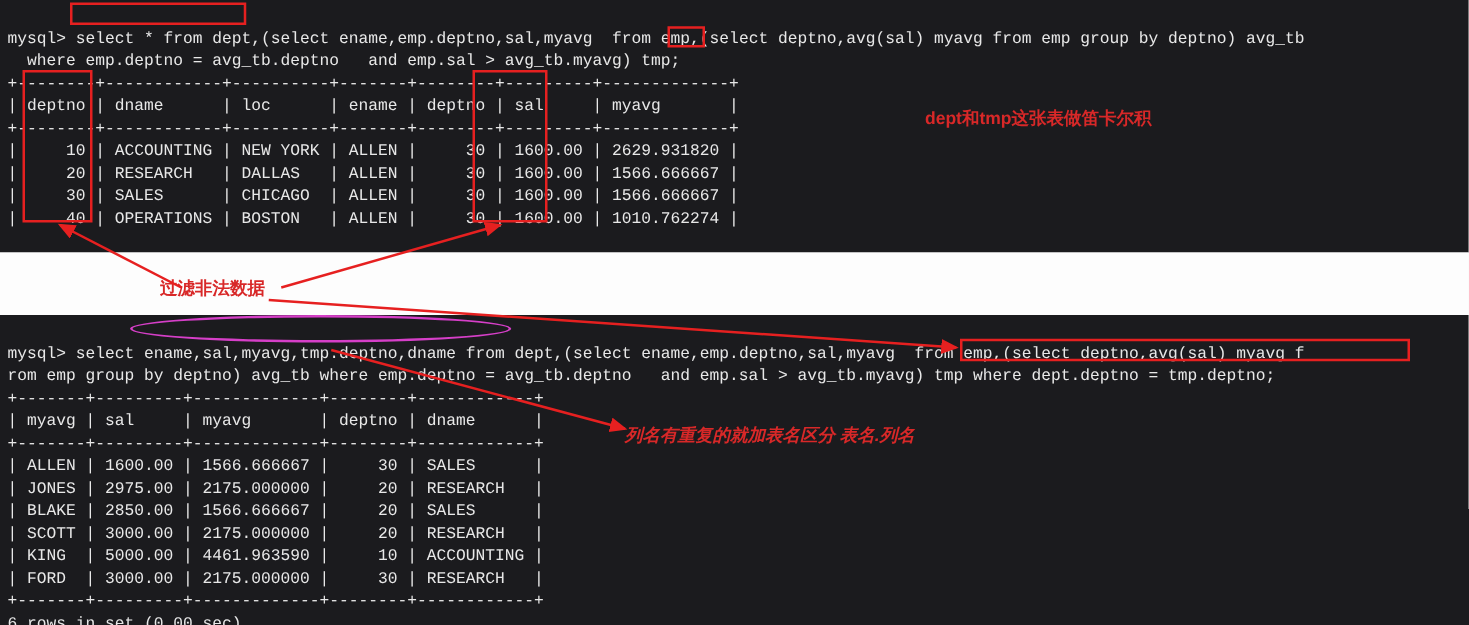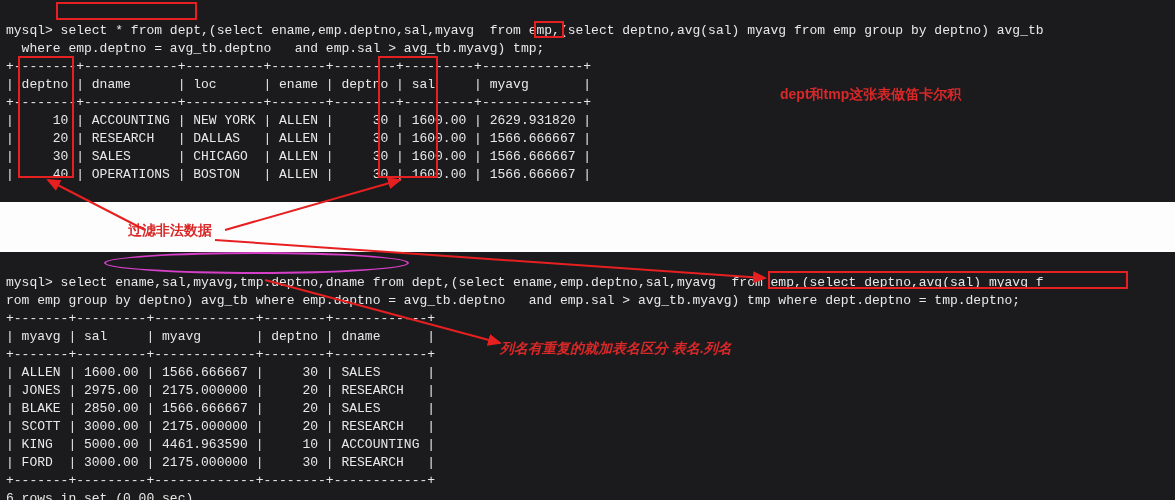--- a/index.html
+++ b/index.html
@@ -55,21 +55,21 @@
 
 <div class="term term1">
 <span>mysql&gt;</span><span> select * from dept,(select ename,emp.deptno,sal,myavg  from emp,(select deptno,avg(sal) myavg from emp group by deptno) avg_tb</span>
 <span>  where emp.deptno = avg_tb.deptno   and emp.sal &gt; avg_tb.myavg) tmp;</span>
 <span>+--------+------------+----------+-------+--------+---------+-------------+</span>
 <span>| deptno | dname      | loc      | ename | deptno | sal     | myavg       |</span>
 <span>+--------+------------+----------+-------+--------+---------+-------------+</span>
 <span>|     10 | ACCOUNTING | NEW YORK | ALLEN |     30 | 1600.00 | 2629.931820 |</span>
 <span>|     20 | RESEARCH   | DALLAS   | ALLEN |     30 | 1600.00 | 1566.666667 |</span>
 <span>|     30 | SALES      | CHICAGO  | ALLEN |     30 | 1600.00 | 1566.666667 |</span>
-<span>|     40 | OPERATIONS | BOSTON   | ALLEN |     30 | 1600.00 | 1566.666667 |</span>
+<span>|     40 | OPERATIONS | BOSTON   | ALLEN |     30 | 1600.00 | 1010.762274 |</span>
 </div>
 
 <div class="gap"></div>
 
 <div class="term term2">
 <span>mysql&gt;</span><span> select ename,sal,myavg,tmp.deptno,dname from dept,(select ename,emp.deptno,sal,myavg  from emp,(select deptno,avg(sal) myavg f</span>
 <span>rom emp group by deptno) avg_tb where emp.deptno = avg_tb.deptno   and emp.sal &gt; avg_tb.myavg) tmp where dept.deptno = tmp.deptno;</span>
 <span>+-------+---------+-------------+--------+------------+</span>
 <span>| myavg | sal     | myavg       | deptno | dname      |</span>
 <span>+-------+---------+-------------+--------+------------+</span>
@@ -82,21 +82,21 @@
 <span>+-------+---------+-------------+--------+------------+</span>
 <span>6 rows in set (0.00 sec)</span>
 </div>
 
 <div class="hl-box" style="left:56px; top:2px; width:141px; height:18px;"></div>
 <div class="hl-box" style="left:534px; top:21px; width:30px; height:17px;"></div>
 
 <div class="hl-box" style="left:18px; top:56px; width:56px; height:122px;"></div>
 <div class="hl-box" style="left:378px; top:56px; width:60px; height:122px;"></div>
 
-<div class="anno" style="left:740px; top:86px;margin-left:40px;">dept和tmp这张表做笛卡尔积</div>
+<div class="anno" style="left:740px; top:86px;">dept和tmp这张表做笛卡尔积</div>
 
 <div class="anno" style="left:128px; top:222px;text-align:right;">过滤非法数据</div>
 
 <svg class="arrow" style="left:30px; top:165px; width:130px; height:75px;">
   <defs>
       <marker id="ah1" markerWidth="8" markerHeight="8" refX="6" refY="3" orient="auto">
         <path d="M0,0 L7,3 L0,6 Z" fill="#e62020"></path>
       </marker>
     </defs>
   <line x1="115" y1="65" x2="18" y2="15" stroke="#e62020" stroke-width="2" marker-end="url(#ah1)"></line>

